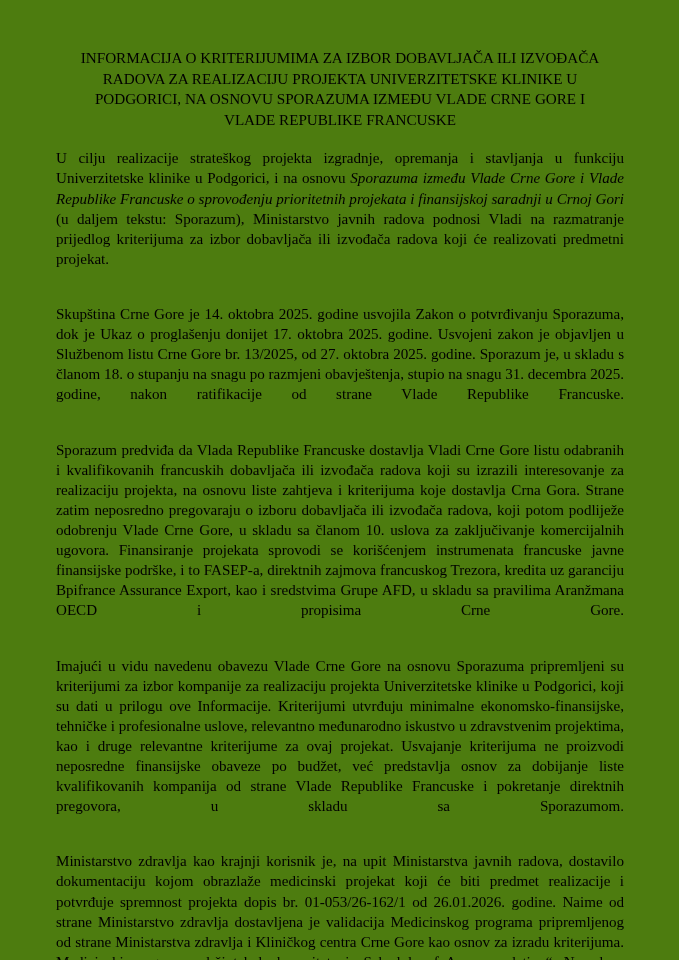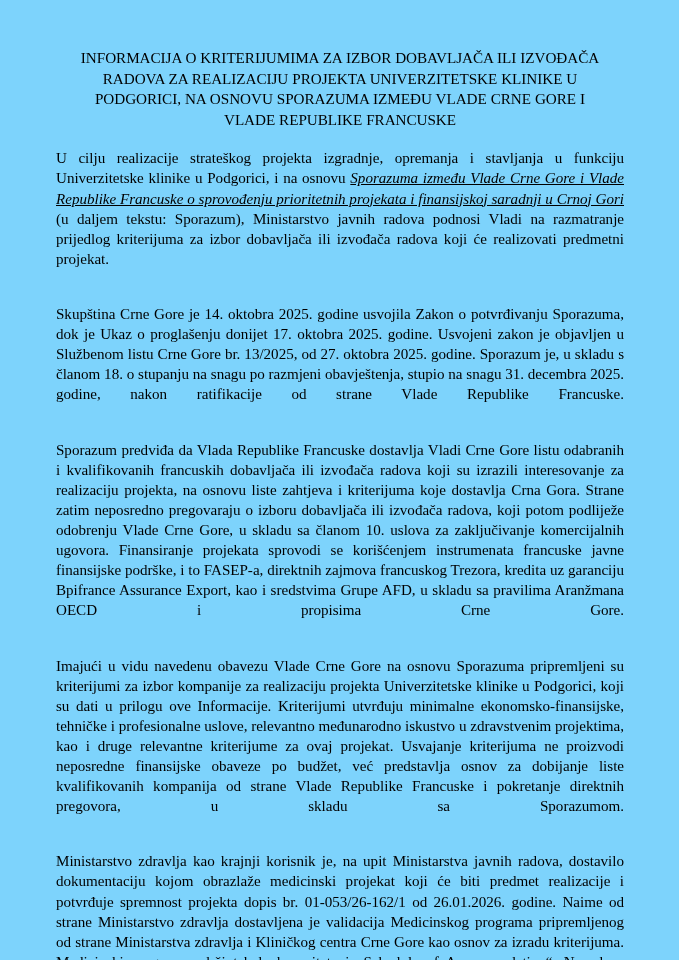--- a/index.html
+++ b/index.html
@@ -15,21 +15,21 @@
     font-family: "Liberation Serif", "DejaVu Serif", serif;
     color: #000000;
     -webkit-font-smoothing: antialiased;
   }
   .page {
     position: relative;
     width: 679px;
     height: 960px;
     box-sizing: border-box;
     padding: 48px 55px 0 56px;
-    background: #7dd3fc;
+    background: #4d7c0f;
   }
   .doc-title {
     margin: 0 0 0 0;
     padding: 0 20px;
     text-align: center;
     font-size: 15.2px;
     line-height: 20.6px;
     font-weight: normal;
     letter-spacing: -0.05px;
     word-spacing: 0.2px;
@@ -44,21 +44,20 @@
     font-size: 15.1px;
     line-height: 20.1px;
     letter-spacing: -0.02px;
     hyphens: none;
   }
   p.para:last-child {
     margin-bottom: 0;
   }
   .it {
     font-style: italic;
-    text-decoration: underline;
   }
   
   p.para::after {
     content: "";
     display: inline-block;
     width: 100%;
   }
 </style>
 </head>
 <body>

